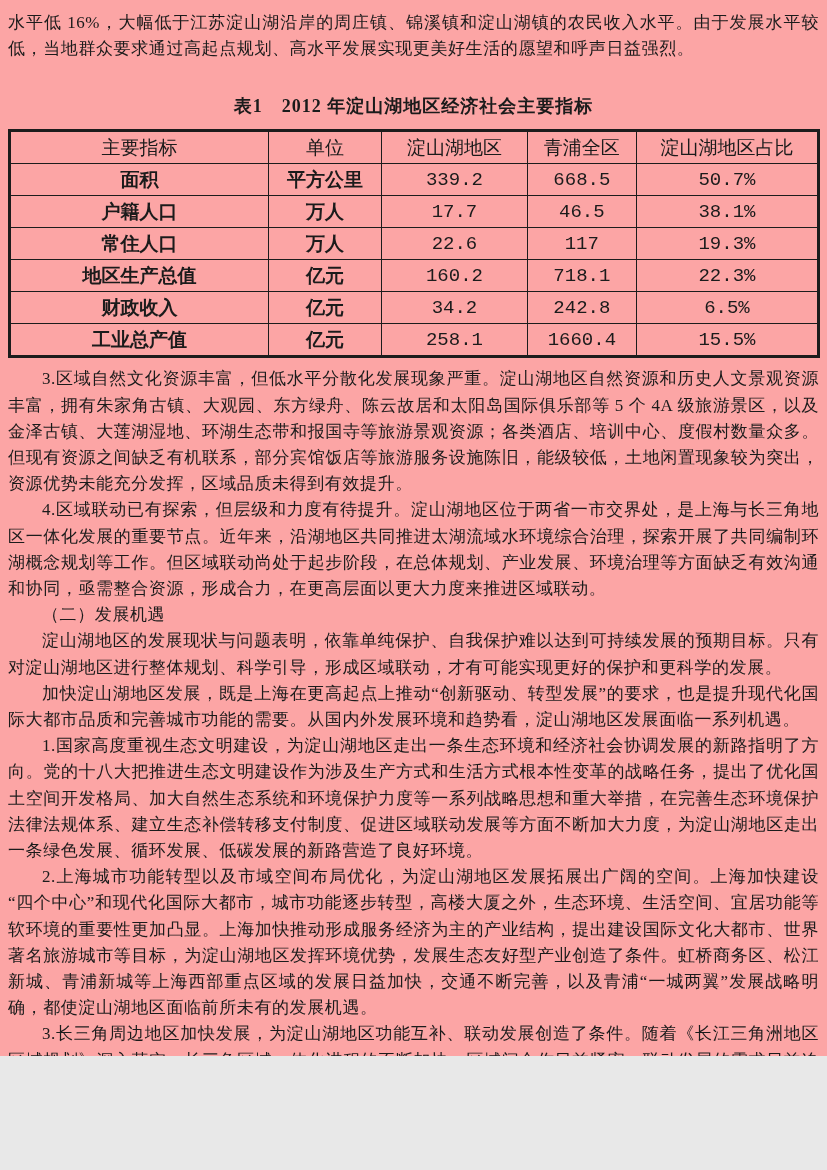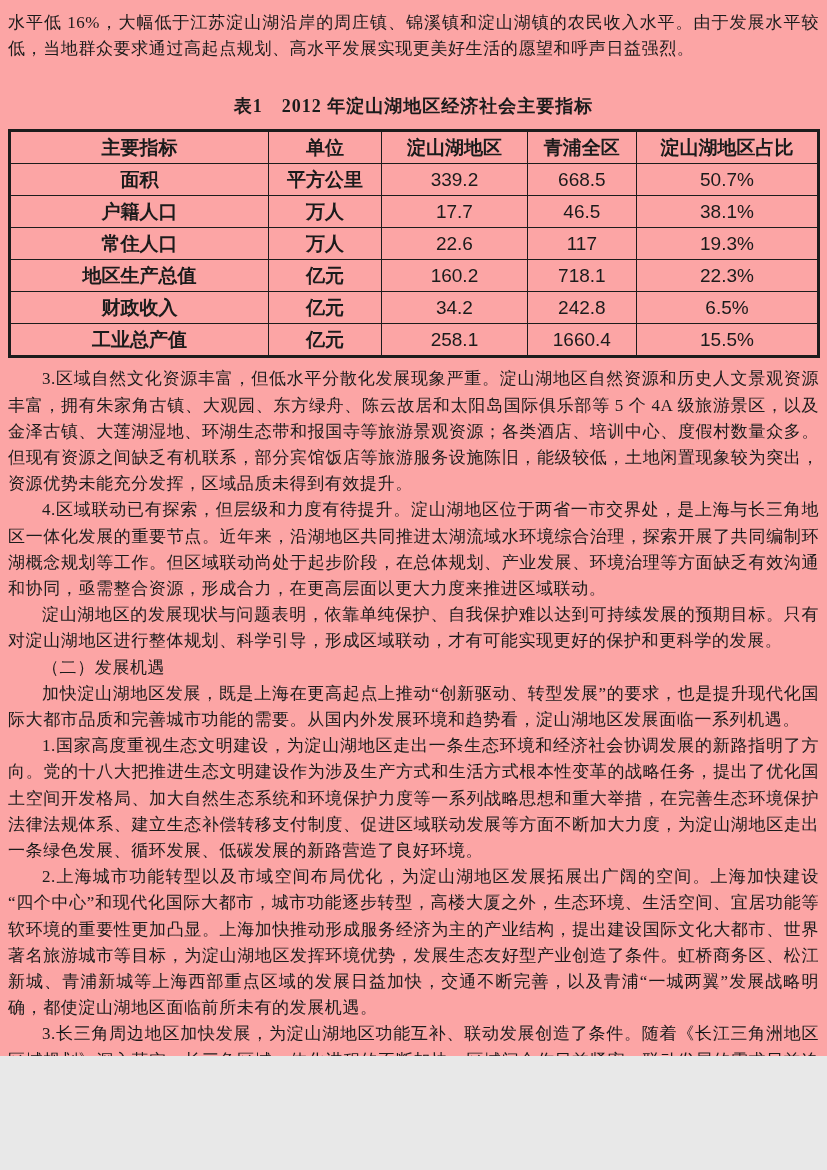--- a/index.html
+++ b/index.html
@@ -52,29 +52,29 @@
     border: 1.5px solid #1c1c1c;
     height: 31px;
     text-align: center;
     vertical-align: middle;
     font-size: 19px;
     padding: 0 2px;
     overflow: hidden;
     white-space: nowrap;
   }
   table.indicators th {
-    font-weight: bold;
+    font-weight: normal;
   }
   table.indicators td.label-cell,
   table.indicators td.unit-cell {
     font-weight: bold;
   }
   table.indicators td.num-cell {
     font-weight: normal;
-    font-family: Liberation Sans, sans-serif;
+    font-family: Liberation Mono, monospace;
   }
   .body-block {
     margin-top: 8px;
   }
   .page-footer {
     position: absolute;
     top: 1134px;
     left: 0;
     width: 100%;
     height: 26px;
@@ -161,22 +161,22 @@
         <td class="num-cell">258.1</td>
         <td class="num-cell">1660.4</td>
         <td class="num-cell">15.5%</td>
       </tr>
     </tbody>
   </table>
 
   <div class="body-block">
     <p class="body-text indent">3.区域自然文化资源丰富，但低水平分散化发展现象严重。淀山湖地区自然资源和历史人文景观资源丰富，拥有朱家角古镇、大观园、东方绿舟、陈云故居和太阳岛国际俱乐部等 5 个 4A 级旅游景区，以及金泽古镇、大莲湖湿地、环湖生态带和报国寺等旅游景观资源；各类酒店、培训中心、度假村数量众多。但现有资源之间缺乏有机联系，部分宾馆饭店等旅游服务设施陈旧，能级较低，土地闲置现象较为突出，资源优势未能充分发挥，区域品质未得到有效提升。</p>
     <p class="body-text indent">4.区域联动已有探索，但层级和力度有待提升。淀山湖地区位于两省一市交界处，是上海与长三角地区一体化发展的重要节点。近年来，沿湖地区共同推进太湖流域水环境综合治理，探索开展了共同编制环湖概念规划等工作。但区域联动尚处于起步阶段，在总体规划、产业发展、环境治理等方面缺乏有效沟通和协同，亟需整合资源，形成合力，在更高层面以更大力度来推进区域联动。</p>
+    <p class="body-text indent section-heading">（二）发展机遇</p>
     <p class="body-text indent">淀山湖地区的发展现状与问题表明，依靠单纯保护、自我保护难以达到可持续发展的预期目标。只有对淀山湖地区进行整体规划、科学引导，形成区域联动，才有可能实现更好的保护和更科学的发展。</p>
-    <p class="body-text indent section-heading">（二）发展机遇</p>
     <p class="body-text indent">加快淀山湖地区发展，既是上海在更高起点上推动“创新驱动、转型发展”的要求，也是提升现代化国际大都市品质和完善城市功能的需要。从国内外发展环境和趋势看，淀山湖地区发展面临一系列机遇。</p>
     <p class="body-text indent">1.国家高度重视生态文明建设，为淀山湖地区走出一条生态环境和经济社会协调发展的新路指明了方向。党的十八大把推进生态文明建设作为涉及生产方式和生活方式根本性变革的战略任务，提出了优化国土空间开发格局、加大自然生态系统和环境保护力度等一系列战略思想和重大举措，在完善生态环境保护法律法规体系、建立生态补偿转移支付制度、促进区域联动发展等方面不断加大力度，为淀山湖地区走出一条绿色发展、循环发展、低碳发展的新路营造了良好环境。</p>
     <p class="body-text indent">2.上海城市功能转型以及市域空间布局优化，为淀山湖地区发展拓展出广阔的空间。上海加快建设“四个中心”和现代化国际大都市，城市功能逐步转型，高楼大厦之外，生态环境、生活空间、宜居功能等软环境的重要性更加凸显。上海加快推动形成服务经济为主的产业结构，提出建设国际文化大都市、世界著名旅游城市等目标，为淀山湖地区发挥环境优势，发展生态友好型产业创造了条件。虹桥商务区、松江新城、青浦新城等上海西部重点区域的发展日益加快，交通不断完善，以及青浦“一城两翼”发展战略明确，都使淀山湖地区面临前所未有的发展机遇。</p>
     <p class="body-text indent">3.长三角周边地区加快发展，为淀山湖地区功能互补、联动发展创造了条件。随着《长江三角洲地区区域规划》深入落实，长三角区域一体化进程的不断加快，区域间合作日益紧密，联动发展的需求日益迫切。作为长三角地区重要的战略联结点，淀山湖地区通过与周边地区建立联动机制、加强资源整合，推进共同保护、协同发展，有望成为上海市推进长三角一体化进程的示范区。</p>
   </div>
 
   <div class="page-footer">
     <span class="page-number">— 6 —</span>
     <span class="issue-label">(2013 年第 17 期)</span>
   </div>

